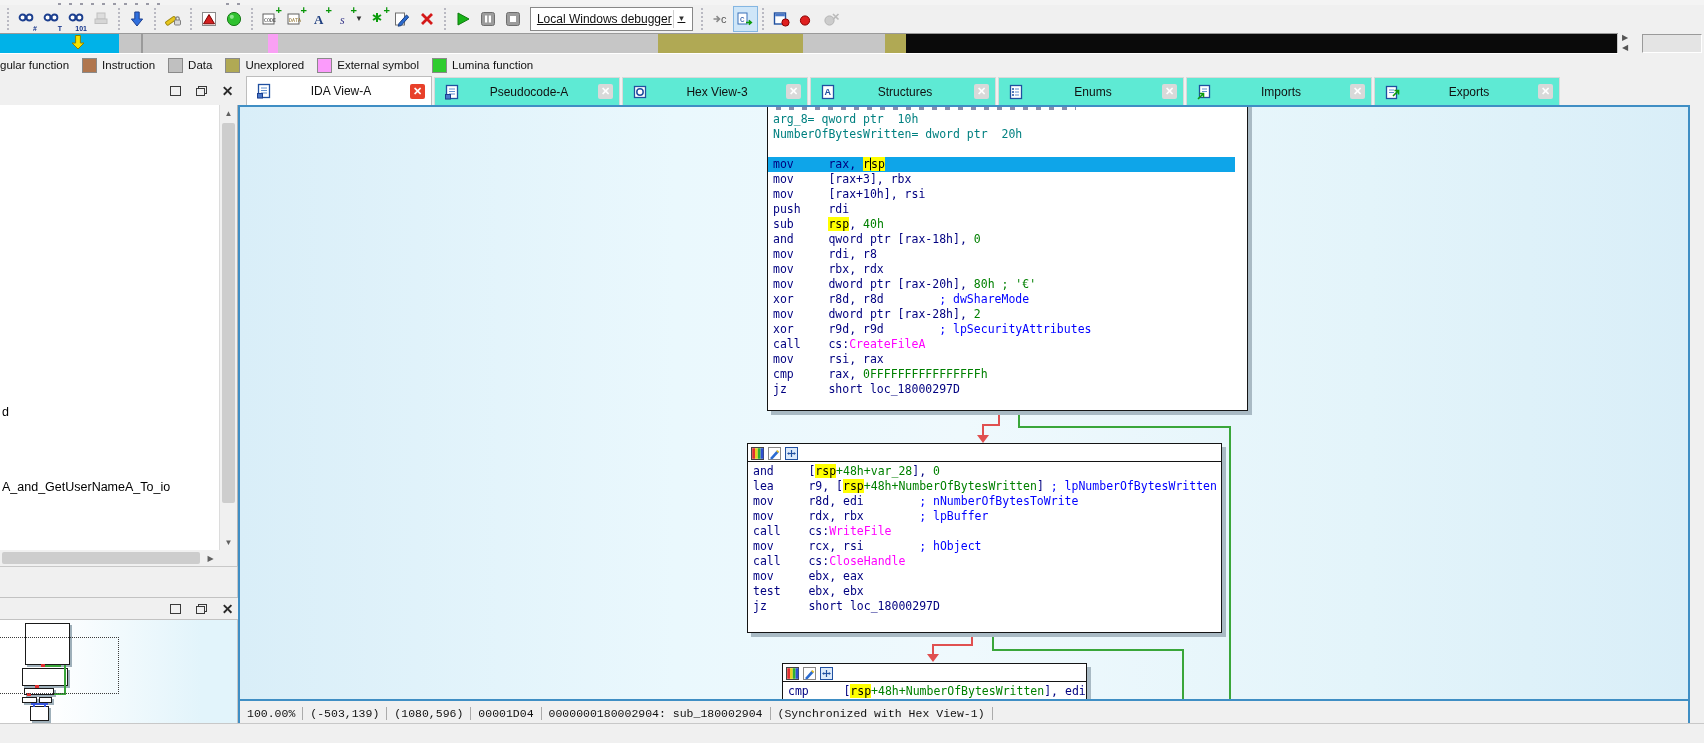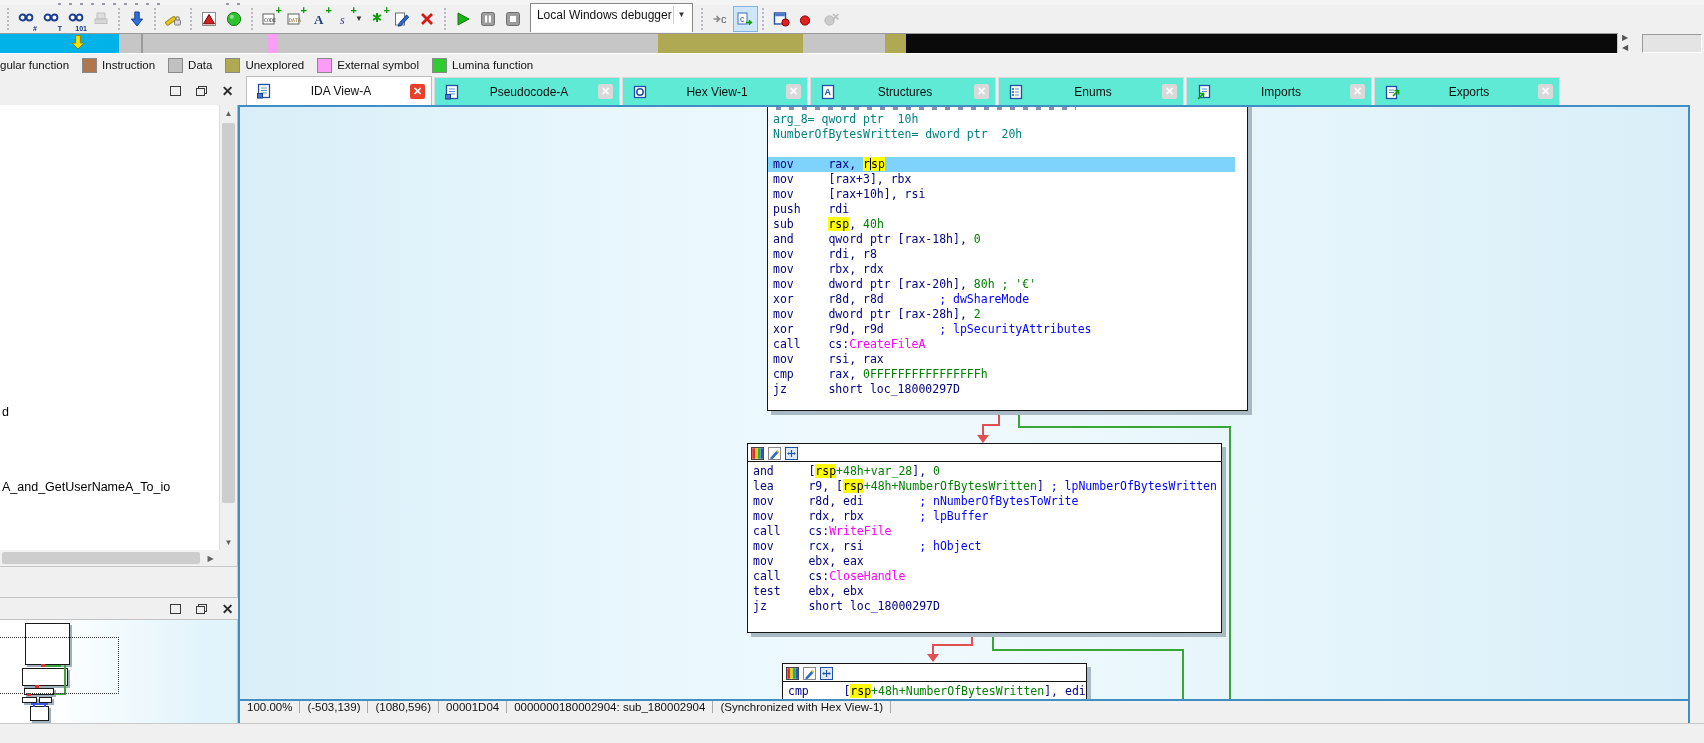--- a/index.html
+++ b/index.html
@@ -11,21 +11,21 @@
   
   #toolbar{left:0;top:5px;width:1704px;height:27px;background:#f0f0f0;display:flex;align-items:center;padding-left:2px;box-sizing:border-box;}
   .tb-handle{width:5px;height:22px;margin:0 3px;background:repeating-linear-gradient(180deg,#b9b9c2 0 2px,transparent 2px 4px);background-size:2px 100%;background-repeat:no-repeat;background-position:center;}
   .tbi{width:23px;height:24px;display:flex;align-items:center;justify-content:center;position:relative;border:1px solid transparent;}
   .tbi.sel{background:#cfe6f8;border:1px solid #84b6e2;}
   .tbi.dis{opacity:.55;}
   .tbi svg{display:block;}
   .tbi .badge{position:absolute;right:0px;bottom:-1px;font-size:7px;font-weight:bold;color:#12328a;line-height:7px;}
   .tbi .plusb{position:absolute;right:-1px;top:-2px;font-size:11px;font-weight:bold;color:#089608;line-height:10px;}
   .tb-caret{font-size:8px;color:#333;margin:0 2px 0 -2px;align-self:center;}
-  .combo{height:22px;border:1px solid #888;background:#fff;display:flex;align-items:center;justify-content:space-between;padding:0 3px 8px 6px;width:152px;margin:0 4px;font-size:12px;color:#111;}
+  .combo{height:22px;border:1px solid #888;background:#fff;display:flex;align-items:center;justify-content:space-between;padding:0 3px 0 6px;width:152px;margin:0 4px;font-size:12px;color:#111;text-decoration:underline;}
   .combo .arrowbox{width:15px;height:18px;display:flex;align-items:center;justify-content:center;color:#333;font-size:8px;border-left:1px solid #d0d0d0;}
   
   #navband{left:0;top:32px;width:1704px;height:22px;background:#f0f0f0;}
   #nav-track{position:absolute;left:0;top:1px;width:1618px;height:19px;background:#c6c6c6;border-top:1px solid #9a9a9a;border-bottom:1px solid #fff;}
   .nav-seg{position:absolute;top:0;height:100%;}
   #nav-arrows{position:absolute;left:1622px;top:2px;width:16px;height:18px;display:flex;flex-direction:column;justify-content:space-between;}
   .nav-arr{font-size:8px;line-height:8px;color:#555;}
   #nav-endbox{position:absolute;left:1642px;top:2px;width:58px;height:17px;background:#e4e4e4;border:1px solid #9a9a9a;border-bottom-color:#fff;border-right-color:#fff;}
   
   #legend{left:0;top:54px;width:1704px;height:22px;background:#f0f0f0;display:flex;align-items:center;font-size:11.5px;color:#111;border-bottom:1px solid #e0e0e0;}
@@ -68,32 +68,32 @@
   
   #graph-window{left:238px;top:105px;width:1452px;height:620px;border:2px solid #3f8ec4;box-sizing:border-box;background:#fff;}
   #graph-area{position:absolute;left:0;top:0;width:1448px;height:592px;overflow:hidden;
     background:linear-gradient(to right,#d9eef8 0%,#eaf8fd 30%,#eff9fd 50%,#e3f4fa 78%,#d9eef8 100%);}
   #edge-svg{position:absolute;left:0;top:0;pointer-events:none;}
   .gblock{position:absolute;background:#fff;border:1.6px solid #141414;box-shadow:4px 4px 0 #a9bac4;box-sizing:border-box;overflow:hidden;}
   .gb-hdr{height:16px;display:flex;align-items:center;gap:4px;padding:1px 0 0 3px;border-bottom:1.6px solid #141414;background:#fff;}
   .gb-hdr .hicon{display:flex;}
   .gb-body{padding:2px 12px 2px 5px;}
   .cl{white-space:pre;height:15px;line-height:15px;font-family:"DejaVu Sans Mono","Liberation Mono",monospace;font-size:11.5px;color:#000080;}
-  .cl.current{background:#7dd3fc;margin-left:-5px;padding-left:5px;margin-right:0;}
+  .cl.current{background:#0ea5e9;margin-left:-5px;padding-left:5px;margin-right:0;}
   .c-ins{color:#000080;}
   .c-decl{color:#008080;}
   .c-num{color:#008000;}
   .c-cmt{color:#0000ff;}
   .c-imp{color:#ff00ff;}
   .c-hl{background:#ffff00;color:#000;}
   .c-caret{display:inline-block;width:0;border-left:1.5px solid #000;height:12px;vertical-align:-2px;}
   .partial-top{position:absolute;left:8px;top:9px;width:300px;height:3px;opacity:.55;
     background:repeating-linear-gradient(90deg,#24306a 0 5px,transparent 5px 13px);}
   
-  #statusbar{position:absolute;left:0;top:592px;width:1448px;height:24px;border-top:2px solid #3f8ec4;background:#f0f0f0;display:flex;align-items:flex-start;font-family:Liberation Sans, sans-serif;font-size:11.5px;color:#111;}
+  #statusbar{position:absolute;left:0;top:592px;width:1448px;height:24px;border-top:2px solid #3f8ec4;background:#f0f0f0;display:flex;align-items:center;font-family:Liberation Mono, monospace;font-size:11.5px;color:#111;}
   .st-seg{display:flex;align-items:center;padding:0 7px;border-right:1px solid #ababab;white-space:pre;}
 </style>
 </head>
 <body>
 
 <div class="abs" id="menu-sliver">
   <div class="menu-frag" style="left:58px;width:110px;"></div>
   <div class="menu-frag" style="left:226px;width:14px;"></div>
 </div>
 
@@ -343,21 +343,21 @@
       <span class="tlabel">Pseudocode-A</span>
       <span class="tclose">✕</span>
     </div>
     <div class="tab">
       <span class="ticon">
         <svg width="16" height="16" viewBox="0 0 16 16">
           <rect x="2.5" y="2.5" width="11" height="11" fill="#fff" stroke="#2050a0" stroke-width="1.3"></rect>
           <circle cx="8" cy="8" r="3.2" fill="none" stroke="#2050a0" stroke-width="1.5"></circle>
         </svg>
       </span>
-      <span class="tlabel">Hex View-1</span>
+      <span class="tlabel">Hex View-3</span>
       <span class="tclose">✕</span>
     </div>
     <div class="tab">
       <span class="ticon">
         <svg width="16" height="16" viewBox="0 0 16 16">
           <rect x="2.5" y="1.5" width="11" height="13" fill="#fff" stroke="#2050a0" stroke-width="1.3"></rect>
           <text x="4.5" y="11" font-size="9" font-weight="bold" fill="#2050a0">A</text>
         </svg>
       </span>
       <span class="tlabel">Structures</span>
@@ -516,22 +516,22 @@
               </svg>
             </span>
           </div>
           <div class="gb-body">
             <div class="cl"><span class="c-ins">and     [</span><span class="c-hl">rsp</span><span class="c-num">+48h+var_28</span><span class="c-ins">], </span><span class="c-num">0</span></div>
             <div class="cl"><span class="c-ins">lea     r9, [</span><span class="c-hl">rsp</span><span class="c-num">+48h+NumberOfBytesWritten</span><span class="c-ins">]</span><span class="c-cmt"> ; lpNumberOfBytesWritten</span></div>
             <div class="cl"><span class="c-ins">mov     r8d, edi</span><span class="c-cmt">        ; nNumberOfBytesToWrite</span></div>
             <div class="cl"><span class="c-ins">mov     rdx, rbx</span><span class="c-cmt">        ; lpBuffer</span></div>
             <div class="cl"><span class="c-ins">call    cs:</span><span class="c-imp">WriteFile</span></div>
             <div class="cl"><span class="c-ins">mov     rcx, rsi</span><span class="c-cmt">        ; hObject</span></div>
+            <div class="cl"><span class="c-ins">call    cs:</span><span class="c-imp">CloseHandle</span></div>
             <div class="cl"><span class="c-ins">mov     ebx, eax</span></div>
-            <div class="cl"><span class="c-ins">call    cs:</span><span class="c-imp">CloseHandle</span></div>
             <div class="cl"><span class="c-ins">test    ebx, ebx</span></div>
             <div class="cl"><span class="c-ins">jz      short loc_18000297D</span></div>
           </div>
         </div>
         <div class="gblock" style="left: 542px; top: 556px; width: 305px; height: 60px;">
           <div class="gb-hdr">
             <span class="hicon">
               <svg width="13" height="13" viewBox="0 0 13 13">
                 <rect x="0.5" y="0.5" width="12" height="12" fill="#fff" stroke="#444"></rect>
                 <rect x="1.2" y="1.2" width="2.8" height="10.6" fill="#e03030"></rect>

